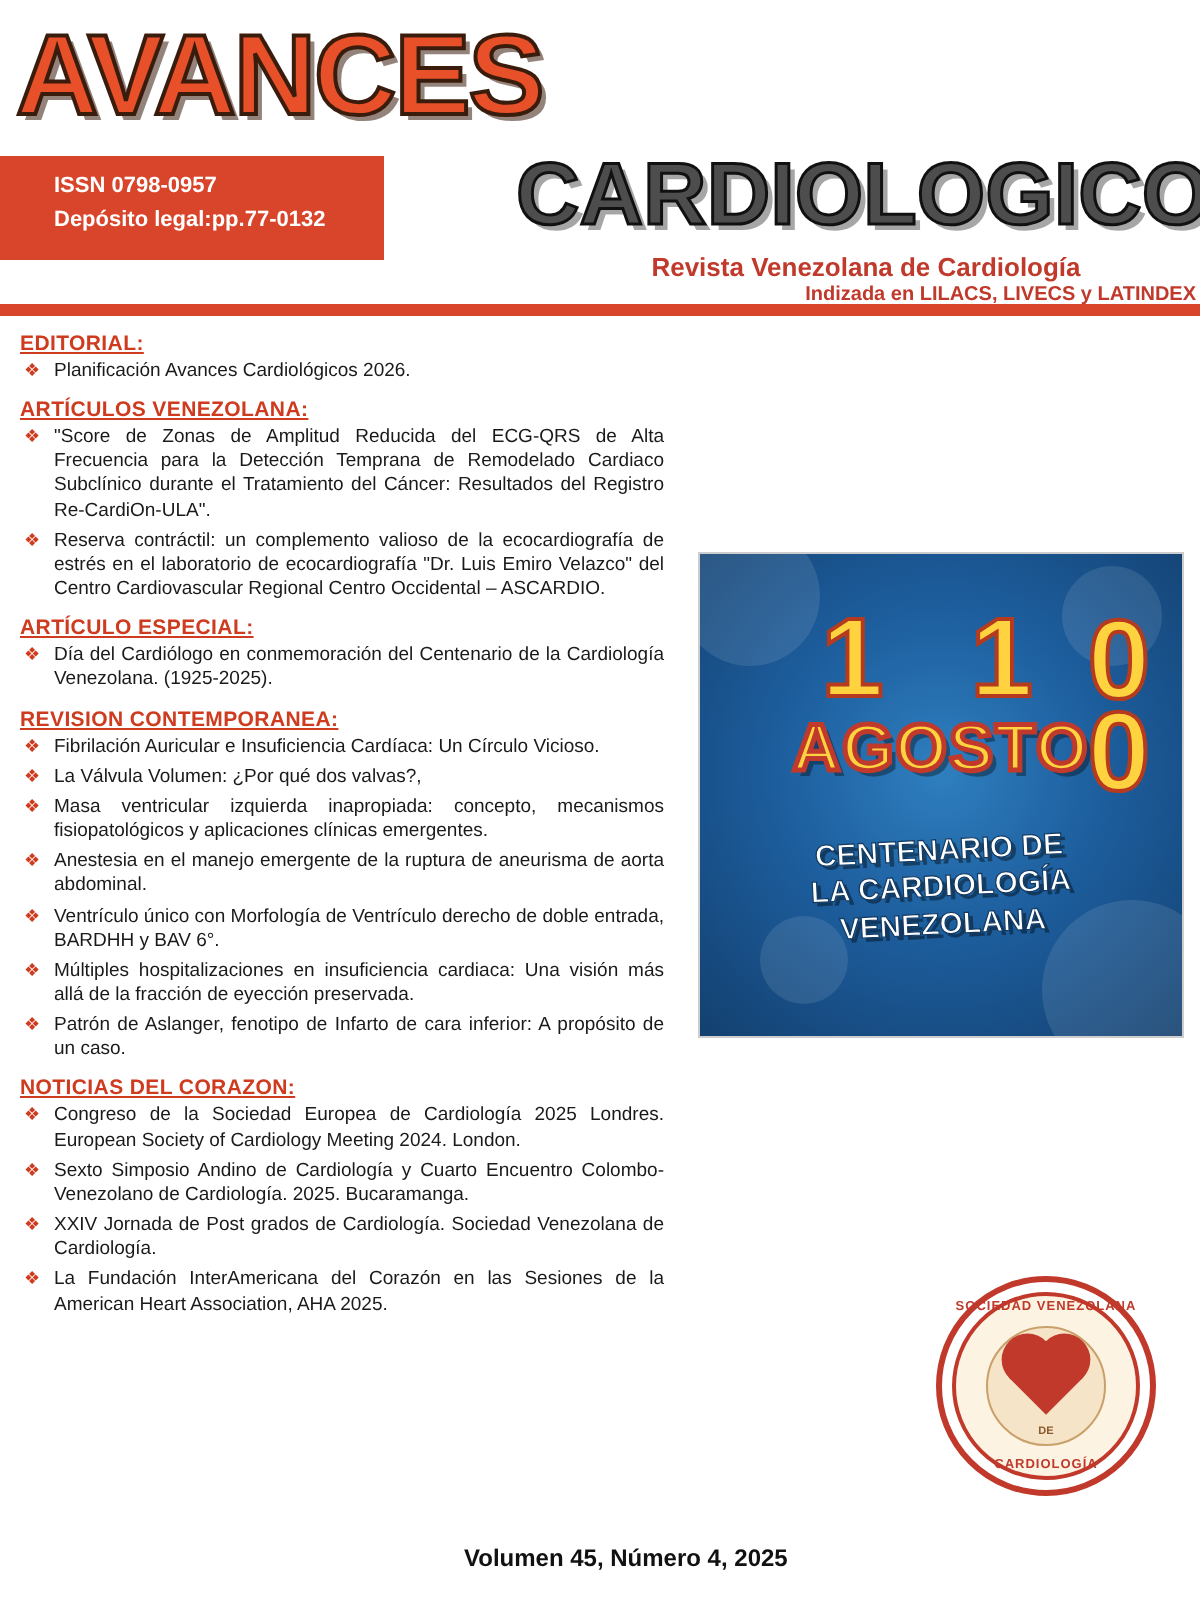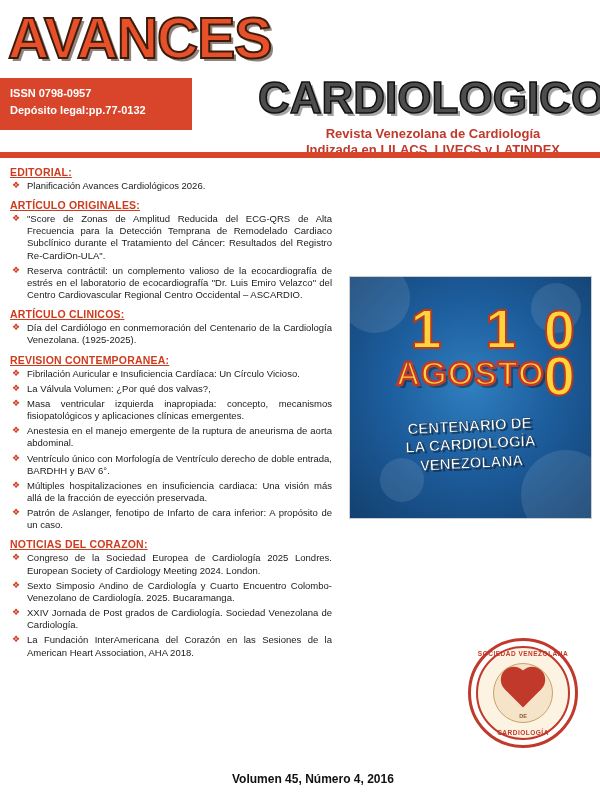--- a/index.html
+++ b/index.html
@@ -20,37 +20,37 @@
     font-weight:bold; font-size:57px; letter-spacing:-1px;
     color:#e8502a;
     -webkit-text-stroke:2px #3a1c0c;
     text-shadow:3px 3px 0 rgba(60,30,15,.55);
     line-height:1;
   }
   .issnbox {
     position:absolute; left:0; top:78px; width:192px; height:52px;
     background:#d9452a;
     color:#ffffff;
-    padding:7px 8px 0 10px;
+    padding:7px 8px 0 27px;
     font-size:11px; font-weight:bold; line-height:1.5;
   }
   .cardio {
     position:absolute; left:258px; top:76px;
     font-weight:bold; font-size:44px; letter-spacing:0px;
     color:#4d4d4d;
     -webkit-text-stroke:1.5px #111;
     text-shadow:3px 3px 0 rgba(0,0,0,.35);
     line-height:1;
   }
   .subt1, .subt2 {
     position:absolute; right:2px;
     color:#c0392b; font-weight:bold; text-align:center; width:330px;
   }
   .subt1 { top:126px; font-size:13px; }
-  .subt2 { top:142px; font-size:13px; }
+  .subt2 { top:142px; font-size:10px;text-align:right; }
 
   .redbar { position:absolute; left:0; top:152px; width:600px; height:6px; background:#d9452a; }
 
   
   .content { position:relative; padding:6px 0 16px 0; height:642px; }
 
   .col-left {
     position:absolute; left:10px; top:6px; width:322px;
   }
   .sec-title {
@@ -165,47 +165,47 @@
     <div class="redbar"></div>
   </div>
 
   <div class="content">
 
     <div class="col-left">
         <div class="sec-title first">EDITORIAL:</div>
         <ul class="items">
           <li><span class="bullet">❖</span><span>Planificación Avances Cardiológicos 2026.</span></li>
         </ul>
-        <div class="sec-title">ARTÍCULO ORIGINALES:</div>
+        <div class="sec-title">ARTÍCULOS VENEZOLANA:</div>
         <ul class="items">
           <li><span class="bullet">❖</span><span>"Score de Zonas de Amplitud Reducida del ECG-QRS de Alta Frecuencia para la Detección Temprana de Remodelado Cardiaco Subclínico durante el Tratamiento del Cáncer: Resultados del Registro Re-CardiOn-ULA".</span></li>
           <li><span class="bullet">❖</span><span>Reserva contráctil: un complemento valioso de la ecocardiografía de estrés en el laboratorio de ecocardiografía "Dr. Luis Emiro Velazco" del Centro Cardiovascular Regional Centro Occidental – ASCARDIO.</span></li>
         </ul>
-        <div class="sec-title">ARTÍCULO CLINICOS:</div>
+        <div class="sec-title">ARTÍCULO ESPECIAL:</div>
         <ul class="items">
           <li><span class="bullet">❖</span><span>Día del Cardiólogo en conmemoración del Centenario de la Cardiología Venezolana.    (1925-2025).</span></li>
         </ul>
         <div class="sec-title">REVISION CONTEMPORANEA:</div>
         <ul class="items">
           <li><span class="bullet">❖</span><span>Fibrilación Auricular e Insuficiencia Cardíaca: Un Círculo Vicioso.</span></li>
           <li><span class="bullet">❖</span><span>La Válvula Volumen: ¿Por qué dos valvas?,</span></li>
           <li><span class="bullet">❖</span><span>Masa ventricular izquierda inapropiada: concepto, mecanismos fisiopatológicos y aplicaciones clínicas emergentes.</span></li>
           <li><span class="bullet">❖</span><span>Anestesia en el manejo emergente de la ruptura de aneurisma de aorta abdominal.</span></li>
         </ul>
         <ul class="items">
           <li><span class="bullet">❖</span><span>Ventrículo único con Morfología de Ventrículo derecho de doble entrada, BARDHH y BAV 6°.</span></li>
           <li><span class="bullet">❖</span><span>Múltiples hospitalizaciones en insuficiencia cardiaca: Una visión más allá de la fracción de eyección preservada.</span></li>
           <li><span class="bullet">❖</span><span>Patrón de Aslanger, fenotipo de Infarto de cara inferior: A propósito de un caso.</span></li>
         </ul>
         <div class="sec-title">NOTICIAS DEL CORAZON:</div>
         <ul class="items">
           <li><span class="bullet">❖</span><span>Congreso de la Sociedad Europea de Cardiología 2025 Londres. European Society of Cardiology Meeting 2024. London.</span></li>
           <li><span class="bullet">❖</span><span>Sexto Simposio Andino de Cardiología y Cuarto Encuentro Colombo-Venezolano de Cardiología. 2025. Bucaramanga.</span></li>
           <li><span class="bullet">❖</span><span>XXIV Jornada de Post grados  de Cardiología. Sociedad Venezolana de Cardiología.</span></li>
-          <li><span class="bullet">❖</span><span>La Fundación InterAmericana del Corazón en las Sesiones de la American Heart Association, AHA 2018.</span></li>
+          <li><span class="bullet">❖</span><span>La Fundación InterAmericana del Corazón en las Sesiones de la American Heart Association, AHA 2025.</span></li>
         </ul>
       </div>
 
     <div class="cover">
       <span class="bokeh b1"></span>
       <span class="bokeh b2"></span>
       <span class="bokeh b3"></span>
       <span class="bokeh b4"></span>
       <div class="ones">1 1</div>
       <div class="zeros">0<br>0</div>
@@ -219,15 +219,15 @@
 
     <div class="logo">
       <div class="ring"></div>
       <div class="inner"></div>
       <div class="heart"></div>
       <div class="txt-top">SOCIEDAD VENEZOLANA</div>
       <div class="txt-mid">DE</div>
       <div class="txt-bot">CARDIOLOGÍA</div>
     </div>
 
-    <div class="volumen">Volumen 45, Número  4, 2016</div>
+    <div class="volumen">Volumen 45, Número  4, 2025</div>
   </div>
 </div>
 
 </body></html>

